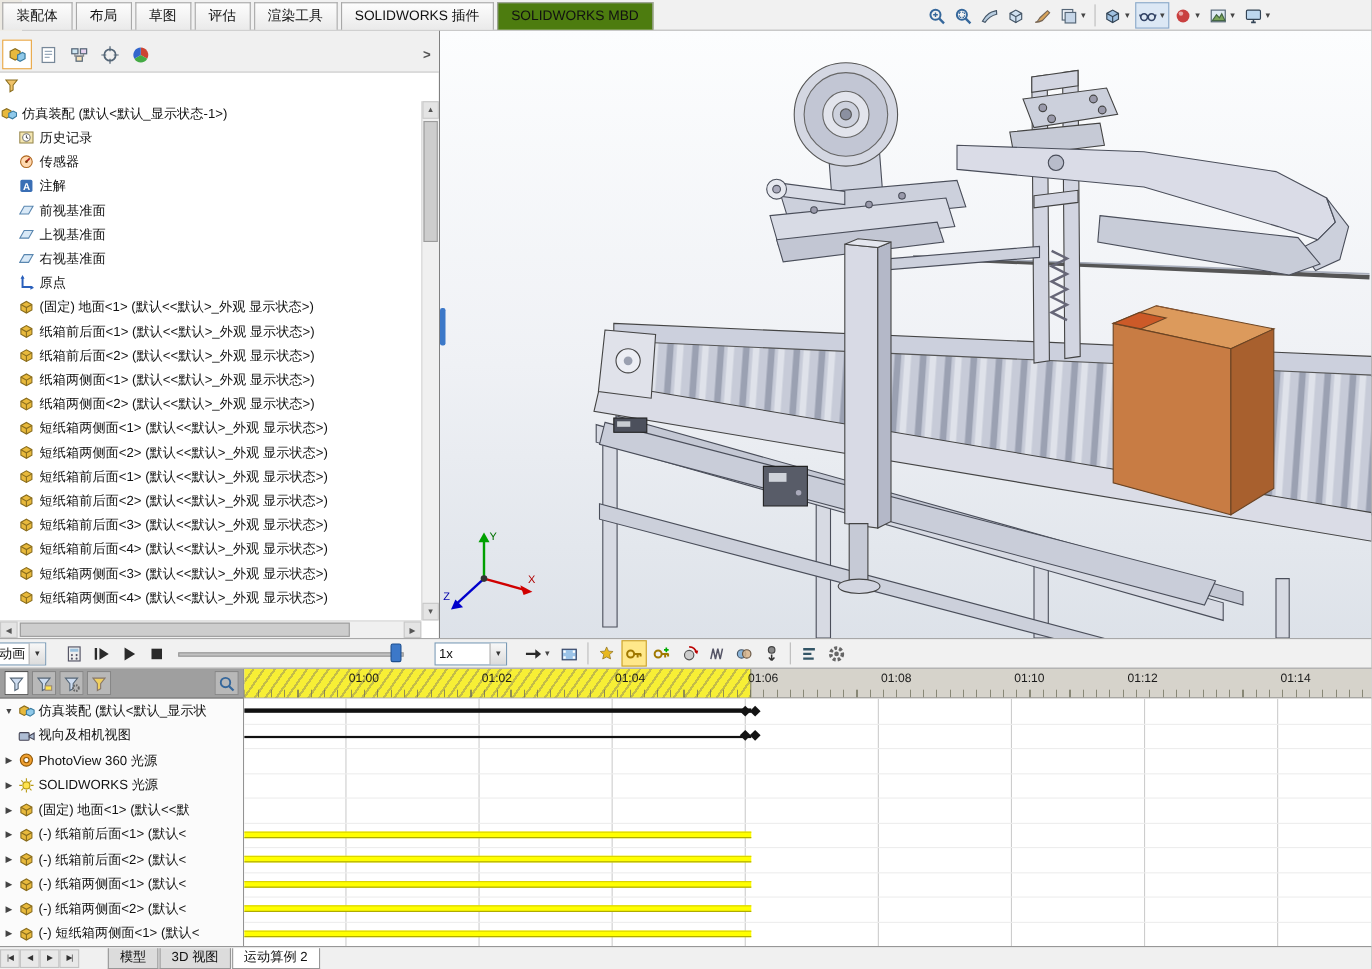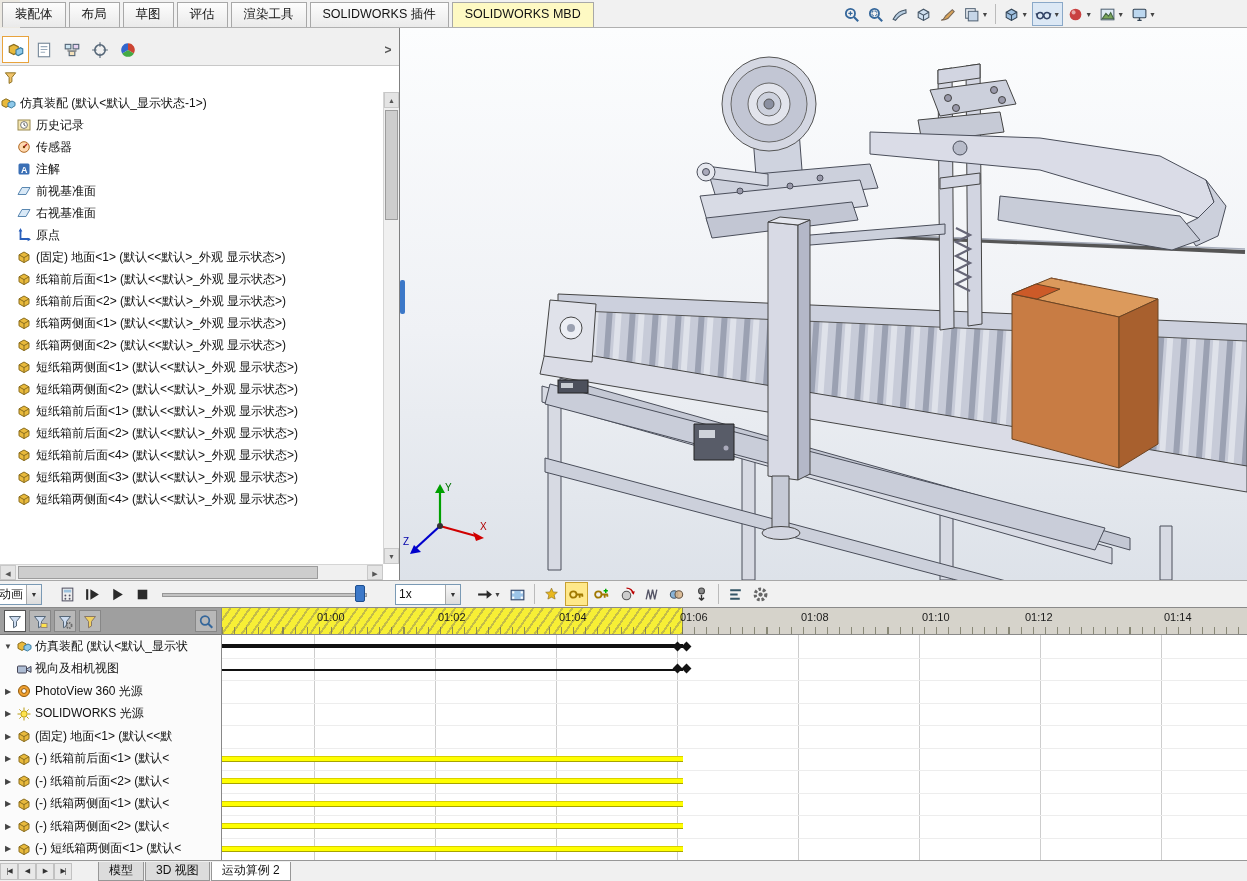--- a/index.html
+++ b/index.html
@@ -4,21 +4,21 @@
 <style>
 *{box-sizing:border-box;margin:0;padding:0;}
 html,body{background:#888;}
 body{font-family:"Liberation Sans","DejaVu Sans",sans-serif;}
 .app{position:relative;width:1247px;height:881px;background:#ece9e2;overflow:hidden;font-size:12px;color:#111;}
 
 
 .ribbon{position:absolute;top:0;left:0;right:0;height:28px;background:#f1f1f1;border-bottom:1px solid #b0b0b0;margin-left:20px;}
 .rtabs{display:flex;align-items:flex-end;height:100%;margin-left:-18px;}
 .rtab{height:25px;line-height:23px;padding:0 12px;border:1px solid #a8a8a8;border-bottom:none;background:linear-gradient(#fdfdfd,#eaeaea);margin-right:3px;white-space:nowrap;font-size:12.5px;}
-.rtab.pressed{background:#fef9c3;}
+.rtab.pressed{background:#4d7c0f;}
 .view-toolbar{position:absolute;right:88px;top:1px;height:26px;display:flex;align-items:center;gap:1px;}
 .iconbtn{height:24px;min-width:22px;display:flex;align-items:center;justify-content:center;padding:0 2px;border:1px solid transparent;background:transparent;}
 .iconbtn.pressed{border-color:#8aa8c8;background:#dce8f5;}
 .iconbtn.active{background:#ffe88a;border-color:#c8a030;}
 .iconbtn .ic{width:17px;height:17px;display:inline-block;}
 .iconbtn .ic svg{width:100%;height:100%;display:block;}
 .caret-sm{font-size:7px;color:#444;margin-left:1px;}
 .vsep{width:1px;height:20px;background:#bbb;margin:0 3px;}
 
 
@@ -291,20 +291,28 @@
             </svg>
           </span>
           <span class="tlbl">前视基准面</span>
         </div>
         <div class="trow child">
           <span class="ticon">
             <svg viewBox="0 0 16 16">
               <path d="M2 11.5 6 4.5h8l-4 7z" fill="#cfe3f5" fill-opacity=".8" stroke="#5a87b0"></path>
             </svg>
           </span>
+          <span class="tlbl">上视基准面</span>
+        </div>
+        <div class="trow child">
+          <span class="ticon">
+            <svg viewBox="0 0 16 16">
+              <path d="M2 11.5 6 4.5h8l-4 7z" fill="#cfe3f5" fill-opacity=".8" stroke="#5a87b0"></path>
+            </svg>
+          </span>
           <span class="tlbl">右视基准面</span>
         </div>
         <div class="trow child">
           <span class="ticon">
             <svg viewBox="0 0 16 16">
               <path d="M4.5 3v9h9" fill="none" stroke="#2a5fbb" stroke-width="1.8"></path>
               <path d="M4.5 1 2.7 4.4h3.6z" fill="#2a5fbb"></path>
               <path d="M15 12.5 11.6 10.7v3.6z" fill="#2a5fbb"></path>
             </svg>
           </span>
@@ -383,20 +391,29 @@
           <span class="tlbl">短纸箱前后面&lt;1&gt; (默认&lt;&lt;默认&gt;_外观 显示状态&gt;)</span>
         </div>
         <div class="trow child">
           <span class="ticon">
             <svg viewBox="0 0 16 16">
               <path d="M3 5.8 8 3l5 2.8v5L8 13.6 3 10.8z" fill="#e8b93c" stroke="#8a6d1d"></path>
               <path d="M3 5.8l5 2.8 5-2.8M8 8.6v5" stroke="#8a6d1d" fill="none"></path>
             </svg>
           </span>
           <span class="tlbl">短纸箱前后面&lt;2&gt; (默认&lt;&lt;默认&gt;_外观 显示状态&gt;)</span>
+        </div>
+        <div class="trow child">
+          <span class="ticon">
+            <svg viewBox="0 0 16 16">
+              <path d="M3 5.8 8 3l5 2.8v5L8 13.6 3 10.8z" fill="#e8b93c" stroke="#8a6d1d"></path>
+              <path d="M3 5.8l5 2.8 5-2.8M8 8.6v5" stroke="#8a6d1d" fill="none"></path>
+            </svg>
+          </span>
+          <span class="tlbl">短纸箱前后面&lt;3&gt; (默认&lt;&lt;默认&gt;_外观 显示状态&gt;)</span>
         </div>
         <div class="trow child">
           <span class="ticon">
             <svg viewBox="0 0 16 16">
               <path d="M3 5.8 8 3l5 2.8v5L8 13.6 3 10.8z" fill="#e8b93c" stroke="#8a6d1d"></path>
               <path d="M3 5.8l5 2.8 5-2.8M8 8.6v5" stroke="#8a6d1d" fill="none"></path>
             </svg>
           </span>
           <span class="tlbl">短纸箱前后面&lt;4&gt; (默认&lt;&lt;默认&gt;_外观 显示状态&gt;)</span>
         </div>

